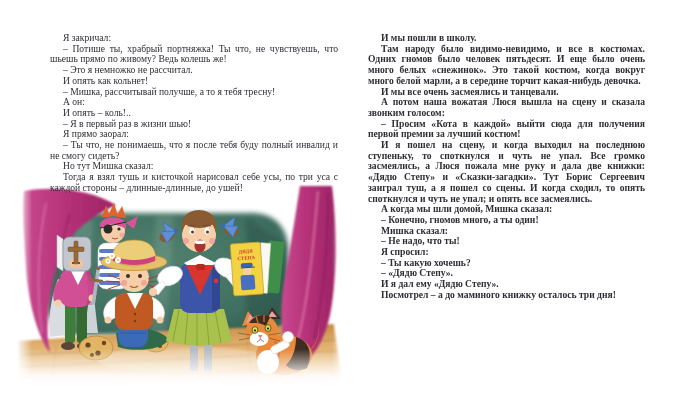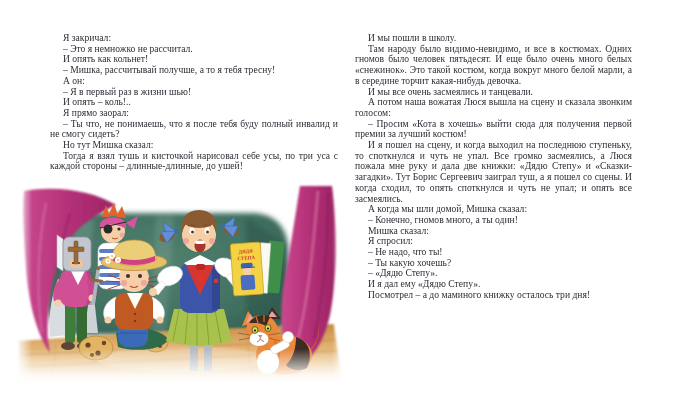--- a/index.html
+++ b/index.html
@@ -6,55 +6,56 @@
   body{
     width:674px;height:406px;background:#ffffff;overflow:hidden;position:relative;
     font-family:"Liberation Serif","DejaVu Serif",serif;color:#2d2d36;
   }
   .page-col{
     position:absolute;top:33px;font-size:9.6px;line-height:10.7px;
     text-align:justify;z-index:2;
   }
   .page-col p{margin:0;text-indent:13px;}
   #left-col{left:42px;width:288px;margin-left:8px;}
-  #right-col{left:355px;width:277px;}
+  #right-col{left:368px;width:277px;font-weight:bold;}
   #illustration{
     position:absolute;left:16px;top:183px;width:332px;height:202px;z-index:1;
   }
   #illustration svg{display:block;width:100%;height:100%;}
 </style>
 </head>
 <body>
 
 <div id="left-col" class="page-col">
     <p>Я закричал:</p>
+    <p>– Потише ты, храбрый портняжка! Ты что, не чувствуешь, что шьешь прямо по живому? Ведь колешь же!</p>
     <p>– Это я немножко не рассчитал.</p>
     <p>И опять как кольнет!</p>
     <p>– Мишка, рассчитывай получше, а то я тебя тресну!</p>
     <p>А он:</p>
+    <p>И опять – коль!..</p>
     <p>– Я в первый раз в жизни шью!</p>
-    <p>И опять – коль!..</p>
     <p>Я прямо заорал:</p>
     <p>– Ты что, не понимаешь, что я после тебя буду полный инвалид и не смогу сидеть?</p>
     <p>Но тут Мишка сказал:</p>
     <p>Тогда я взял тушь и кисточкой нарисовал себе усы, по три уса с каждой стороны – длинные-длинные, до ушей!</p>
   </div>
 
 <div id="right-col" class="page-col">
     <p>И мы пошли в школу.</p>
     <p>Там народу было видимо-невидимо, и все в костюмах. Одних гномов было человек пятьдесят. И еще было очень много белых «снежинок». Это такой костюм, когда вокруг много белой марли, а в середине торчит какая-нибудь девочка.</p>
     <p>И мы все очень засмеялись и танцевали.</p>
     <p>А потом наша вожатая Люся вышла на сцену и сказала звонким голосом:</p>
-    <p>– Просим «Кота в хочешь» выйти сюда для получения первой премии за лучший костюм!</p>
+    <p>– Просим «Кота в каждой» выйти сюда для получения первой премии за лучший костюм!</p>
     <p>И я пошел на сцену, и когда выходил на последнюю ступеньку, то споткнулся и чуть не упал. Все громко засмеялись, а Люся пожала мне руку и дала две книжки: «Дядю Степу» и «Сказки-загадки». Тут Борис Сергеевич заиграл туш, а я пошел со сцены. И когда сходил, то опять споткнулся и чуть не упал; и опять все засмеялись.</p>
     <p>А когда мы шли домой, Мишка сказал:</p>
     <p>– Конечно, гномов много, а ты один!</p>
     <p>Мишка сказал:</p>
+    <p>– Не надо, что ты!</p>
     <p>Я спросил:</p>
-    <p>– Не надо, что ты!</p>
     <p>– Ты какую хочешь?</p>
     <p>– «Дядю Степу».</p>
     <p>И я дал ему «Дядю Степу».</p>
     <p>Посмотрел – а до маминого книжку осталось три дня!</p>
   </div>
 
 <div id="illustration">
 <svg viewBox="0 0 332 202" xmlns="http://www.w3.org/2000/svg">
   <defs>
     <linearGradient id="curtainGrad" x1="0" y1="0" x2="1" y2="0">

